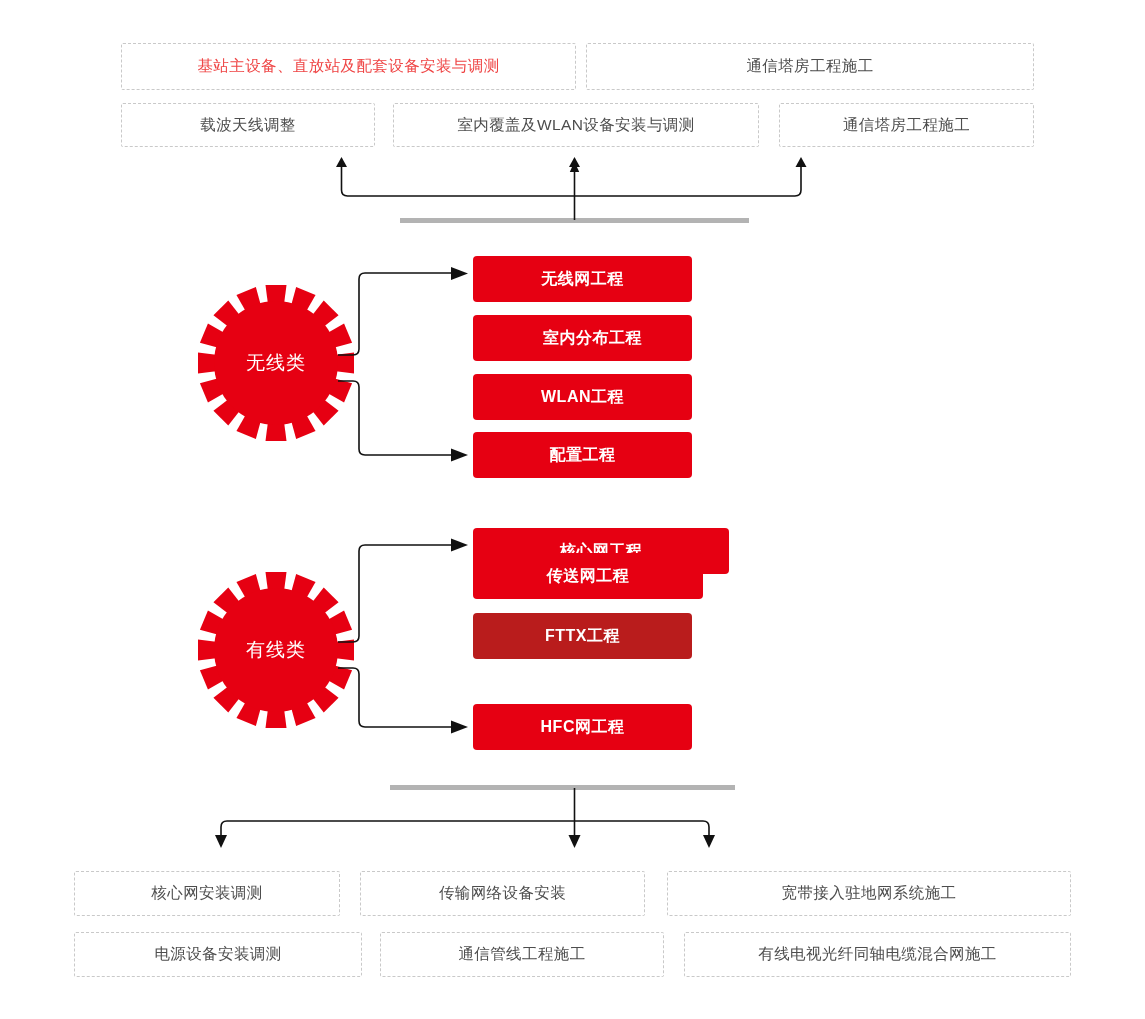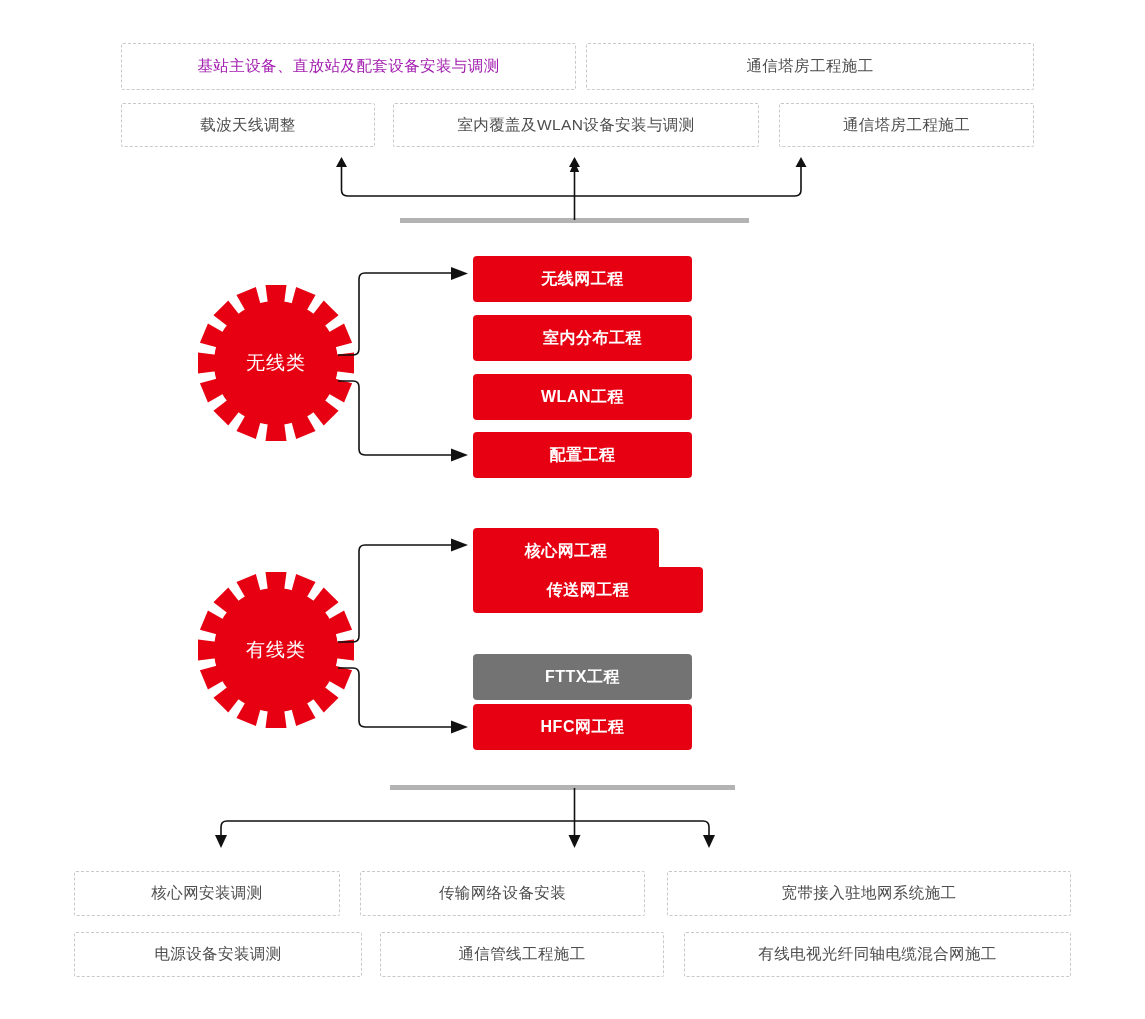--- a/index.html
+++ b/index.html
@@ -97,21 +97,21 @@
     position: absolute;
     background: #b3b3b3;
     height: 5px;
   }
 </style>
 </head>
 <body>
 
 <div id="canvas">
 
-  <div class="dash-box" style="left: 121px; top: 43px; width: 455px; height: 47px; border-color: rgb(201, 201, 201); color: #a21caf;">
+  <div class="dash-box" style="left: 121px; top: 43px; width: 455px; height: 47px; border-color: rgb(201, 201, 201); color: #ef4444;">
     <span>基站主设备、直放站及配套设备安装与调测</span>
   </div>
 
   <div class="dash-box" style="left: 586px; top: 43px; width: 448px; height: 47px; border-color: rgb(201, 201, 201); color: rgb(77, 77, 77);">
     <span>通信塔房工程施工</span>
   </div>
 
   <div class="dash-box" style="left: 121px; top: 103px; width: 254px; height: 44px; border-color: rgb(201, 201, 201); color: rgb(77, 77, 77);">
     <span>载波天线调整</span>
   </div>
@@ -250,27 +250,27 @@
           <g transform="rotate(337.5)">
               <path d="M -10.5 -78 L 10.5 -78 L 8.2 -60 L -8.2 -60 Z"></path>
             </g>
           <circle cx="0" cy="0" r="62"></circle>
         </g>
       </g>
     </svg>
     <div class="gear-label">有线类</div>
   </div>
 
-  <div class="red-box" style="left:473px; top:528px; width:186px; height:46px; background:#E60012;">
+  <div class="red-box" style="left:473px; top:528px; width:256px; height:46px; background:#E60012;">
     <span>核心网工程</span>
   </div>
-  <div class="red-box" style="left:473px; top:567px; width:230px; height:46px; background:#E60012;">
+  <div class="red-box" style="left:473px; top:553px; width:230px; height:46px; background:#E60012;">
     <span>传送网工程</span>
   </div>
-  <div class="red-box" style="left:473px; top:654px; width:219px; height:46px; background:#737373;">
+  <div class="red-box" style="left:473px; top:613px; width:219px; height:46px; background:#b91c1c;">
     <span>FTTX工程</span>
   </div>
   <div class="red-box" style="left:473px; top:704px; width:219px; height:46px; background:#E60012;">
     <span>HFC网工程</span>
   </div>
 
   <div class="grey-bar" style="left: 390px; top: 785px; width: 345px; background: rgb(179, 179, 179);"></div>
 
   <div class="dash-box" style="left: 74px; top: 871px; width: 266px; height: 45px; border-color: rgb(201, 201, 201); color: rgb(77, 77, 77);">
     <span>核心网安装调测</span>

